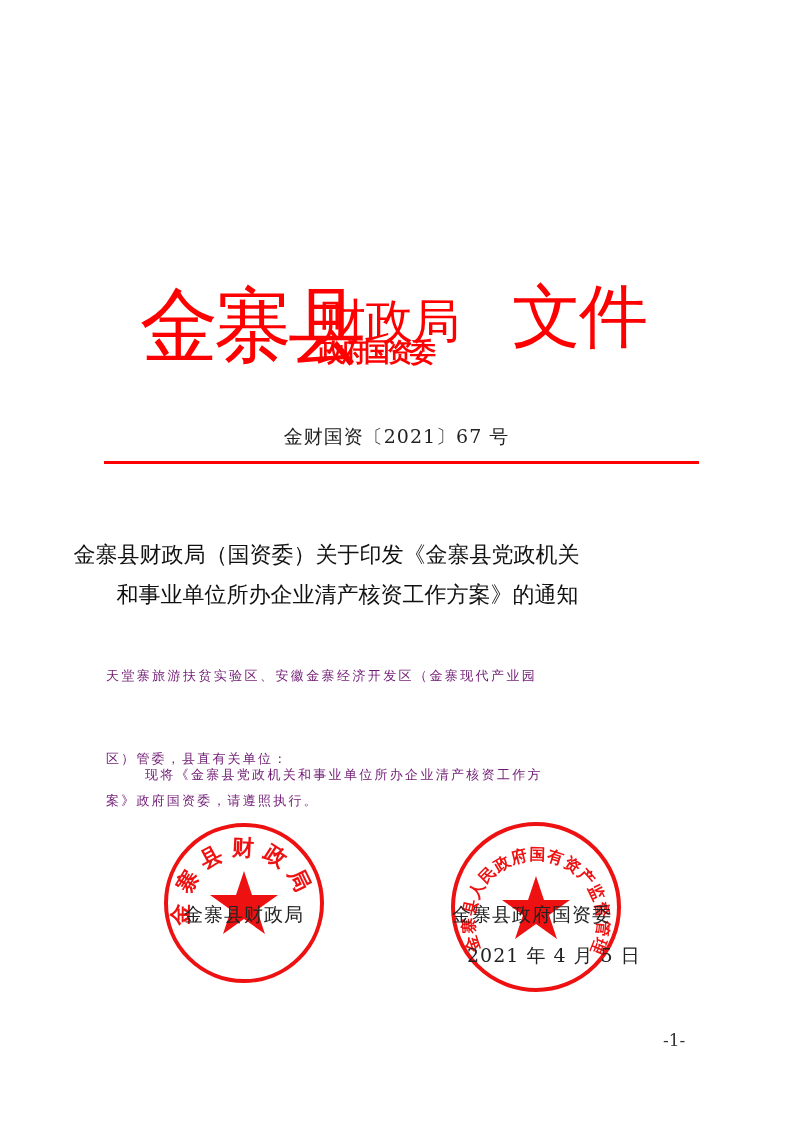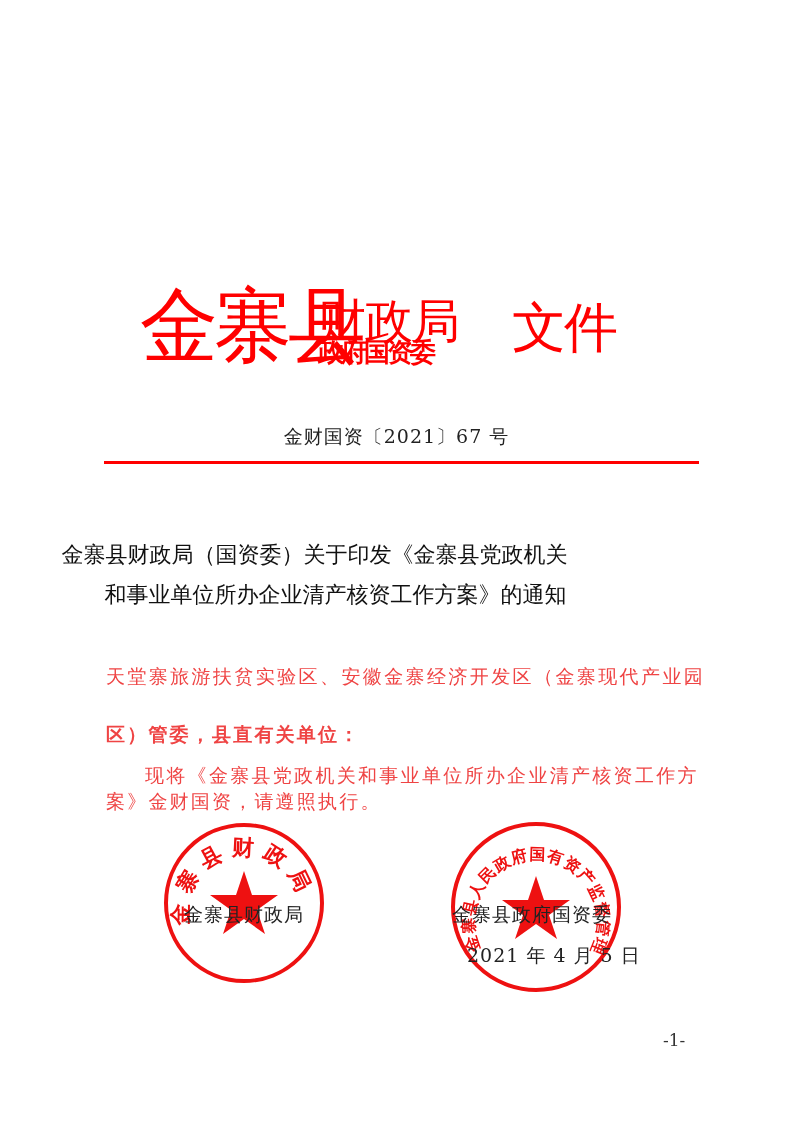--- a/index.html
+++ b/index.html
@@ -3,29 +3,29 @@
 <meta charset="utf-8">
 <style>
   html, body { margin: 0; padding: 0; background: #ffffff; }
   body { width: 793px; height: 1122px; position: relative; overflow: hidden;
          font-family: "DejaVu Serif", "Liberation Serif", serif; color: #111; }
   .abs { position: absolute; }
   .header-big { font-family: "DejaVu Serif", serif; color: #ff0000; white-space: nowrap; }
   #h-county { left: 140px; top: 278px; font-size: 78px; line-height: 96px; letter-spacing: -4px; transform: scaleY(1.05); }
   #h-org1 { left: 318px; top: 283px; font-size: 48px; line-height: 44px; letter-spacing: -1px; margin-top: 16px; }
   #h-org2 { left: 318px; top: 330px; font-size: 26px; line-height: 44px; letter-spacing: -3px; font-weight: bold; }
-  #h-doc { left: 512px; top: 280px; font-size: 54px; line-height: 96px; letter-spacing: -2px; }
+  #h-doc { left: 512px; top: 268px; font-size: 69px; line-height: 96px; letter-spacing: -2px; }
   #doc-number { left: 0; width: 793px; text-align: center; top: 424px; font-size: 19px; line-height: 24px; letter-spacing: 1px; color: #222; }
   #red-rule { left: 104px; top: 461px; width: 595px; height: 3px; background: #ff0000; }
-  .title-line { left: 0; width: 629px; text-align: center; font-family: "DejaVu Sans", sans-serif; font-size: 22px; line-height: 28px; color: #111; }
+  .title-line { left: 12px; width: 629px; text-align: center; font-family: "DejaVu Sans", sans-serif; font-size: 22px; line-height: 28px; color: #111; }
   #title-1 { top: 541px; }
   #title-2 { top: 581px; margin-left: 21px; }
-  .body-line { font-size: 19px; line-height: 24px; letter-spacing: 2.2px; white-space: nowrap; color: #ef4444; }
+  .body-line { font-size: 13px; line-height: 24px; letter-spacing: 2.2px; white-space: nowrap; color: #701a75; }
   #addr-1 { left: 106px; top: 664px; letter-spacing: 2.4px; }
-  #addr-2 { left: 106px; top: 722px; font-weight: bold; }
+  #addr-2 { left: 106px; top: 747px; }
   #para-1 { left: 145px; top: 763px; letter-spacing: 2.3px; }
   #para-2 { left: 106px; top: 789px; }
   .stamp { position: absolute; border-radius: 50%; border: 4px solid #ee1111; box-sizing: border-box; }
   .stamp svg { position: absolute; left: 0; top: 0; }
   #stamp-finance { left: 164px; top: 823px; width: 160px; height: 160px; }
   #stamp-sasac { left: 451px; top: 822px; width: 170px; height: 170px; }
   .sig { font-size: 19px; line-height: 24px; white-space: nowrap; color: #222; letter-spacing: 1px; }
   #sig-finance { left: 184px; top: 902px; }
   #sig-sasac { left: 452px; top: 902px; }
   #sig-date { left: 467px; top: 943px; letter-spacing: 1px; }
@@ -42,21 +42,21 @@
 <div class="abs" id="doc-number">金财国资〔2021〕67 号</div>
 
 <div class="abs" id="red-rule"></div>
 
 <div class="abs title-line" id="title-1">金寨县财政局（国资委）关于印发《金寨县党政机关</div>
 <div class="abs title-line" id="title-2">和事业单位所办企业清产核资工作方案》的通知</div>
 
 <div class="abs body-line" id="addr-1">天堂寨旅游扶贫实验区、安徽金寨经济开发区（金寨现代产业园</div>
 <div class="abs body-line" id="addr-2">区）管委，县直有关单位：</div>
 <div class="abs body-line" id="para-1">现将《金寨县党政机关和事业单位所办企业清产核资工作方</div>
-<div class="abs body-line" id="para-2">案》金财国资，请遵照执行。</div>
+<div class="abs body-line" id="para-2">案》政府国资委，请遵照执行。</div>
 
 <div class="stamp" id="stamp-finance">
   <svg width="152" height="152" viewBox="0 0 152 152">
     <defs>
       <path id="arc-fin" d="M 30 116 A 56 56 0 1 1 122 116" fill="none"></path>
     </defs>
     <text font-family="DejaVu Serif, serif" font-size="22" font-weight="bold" fill="#ee1111" letter-spacing="8">
       <textPath href="#arc-fin" startOffset="8%">金寨县财政局</textPath>
     </text>
     <polygon fill="#ee1111" points="76,44 84,68 110,68 89,83 97,107 76,92 55,107 63,83 42,68 68,68"></polygon>

